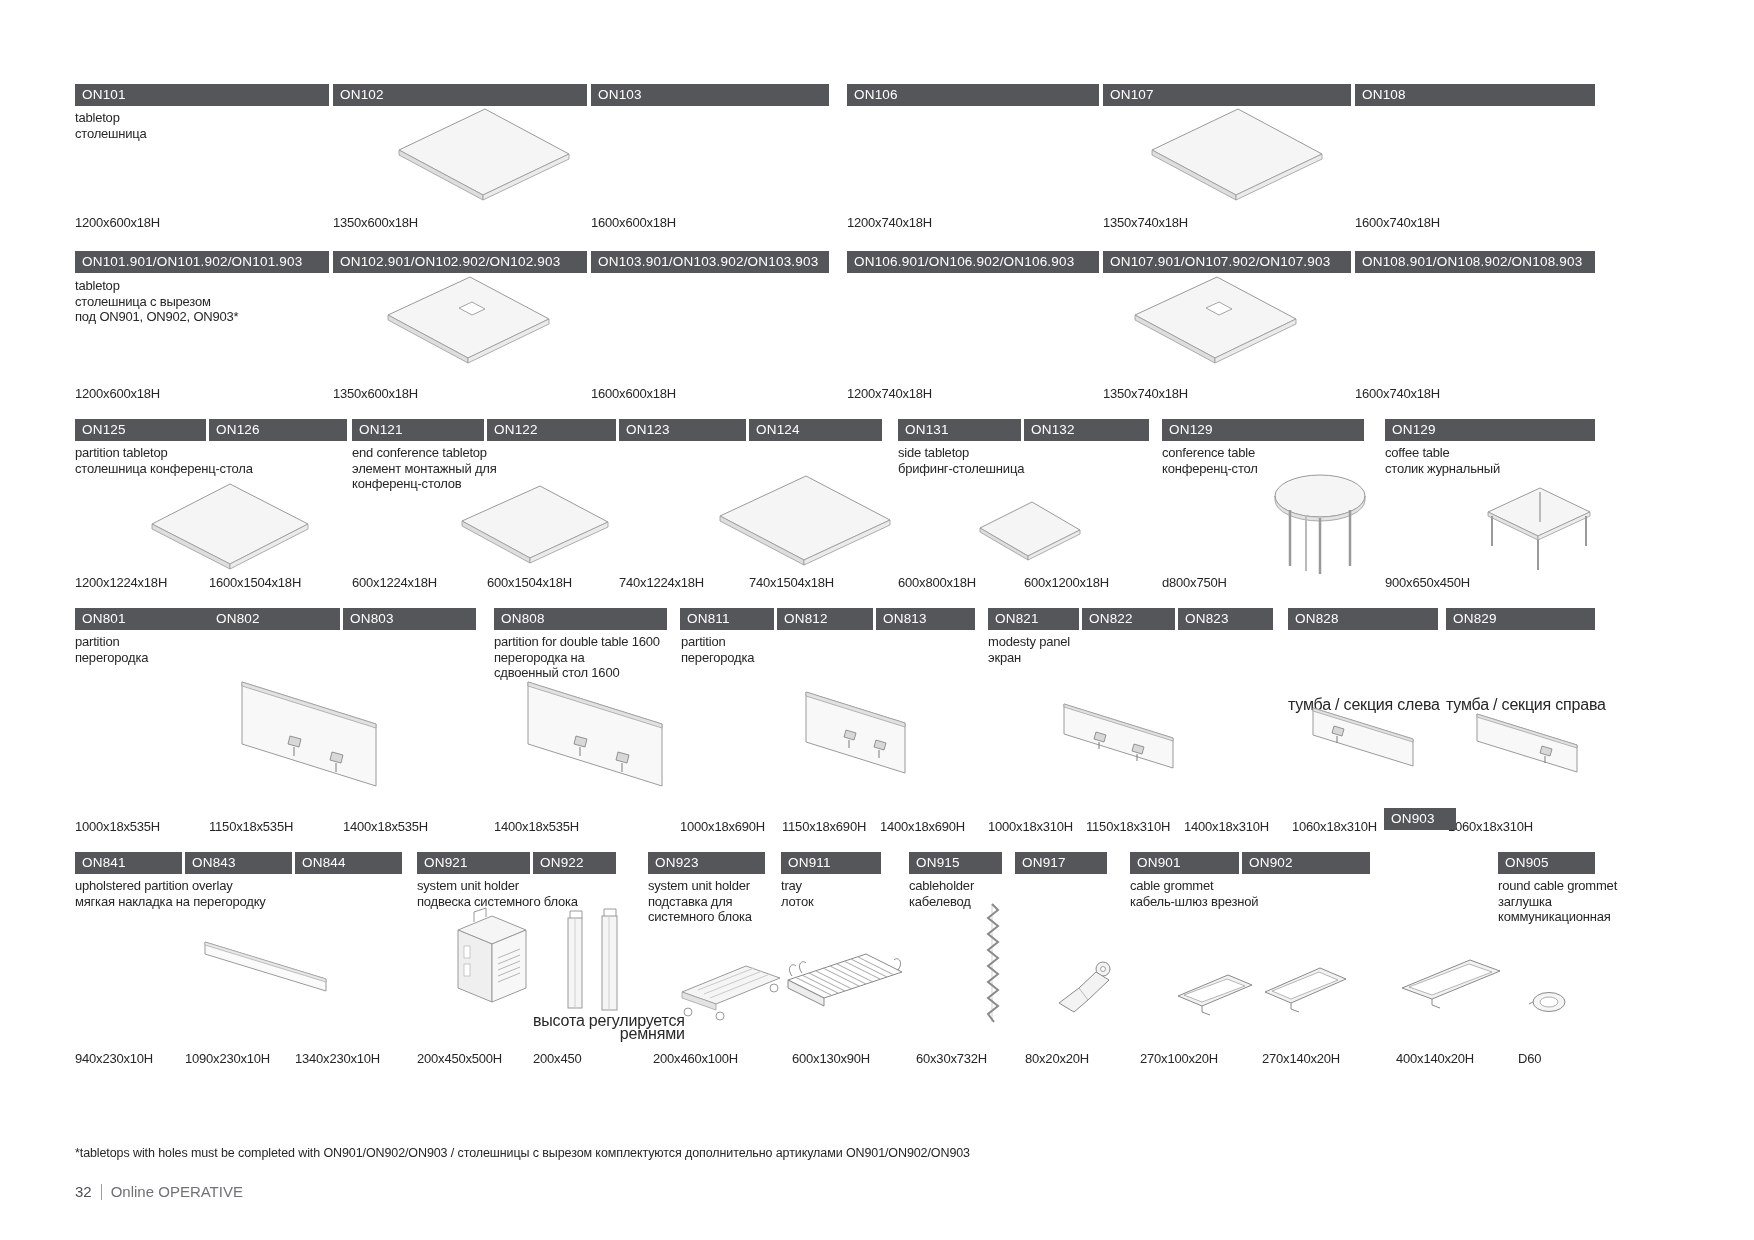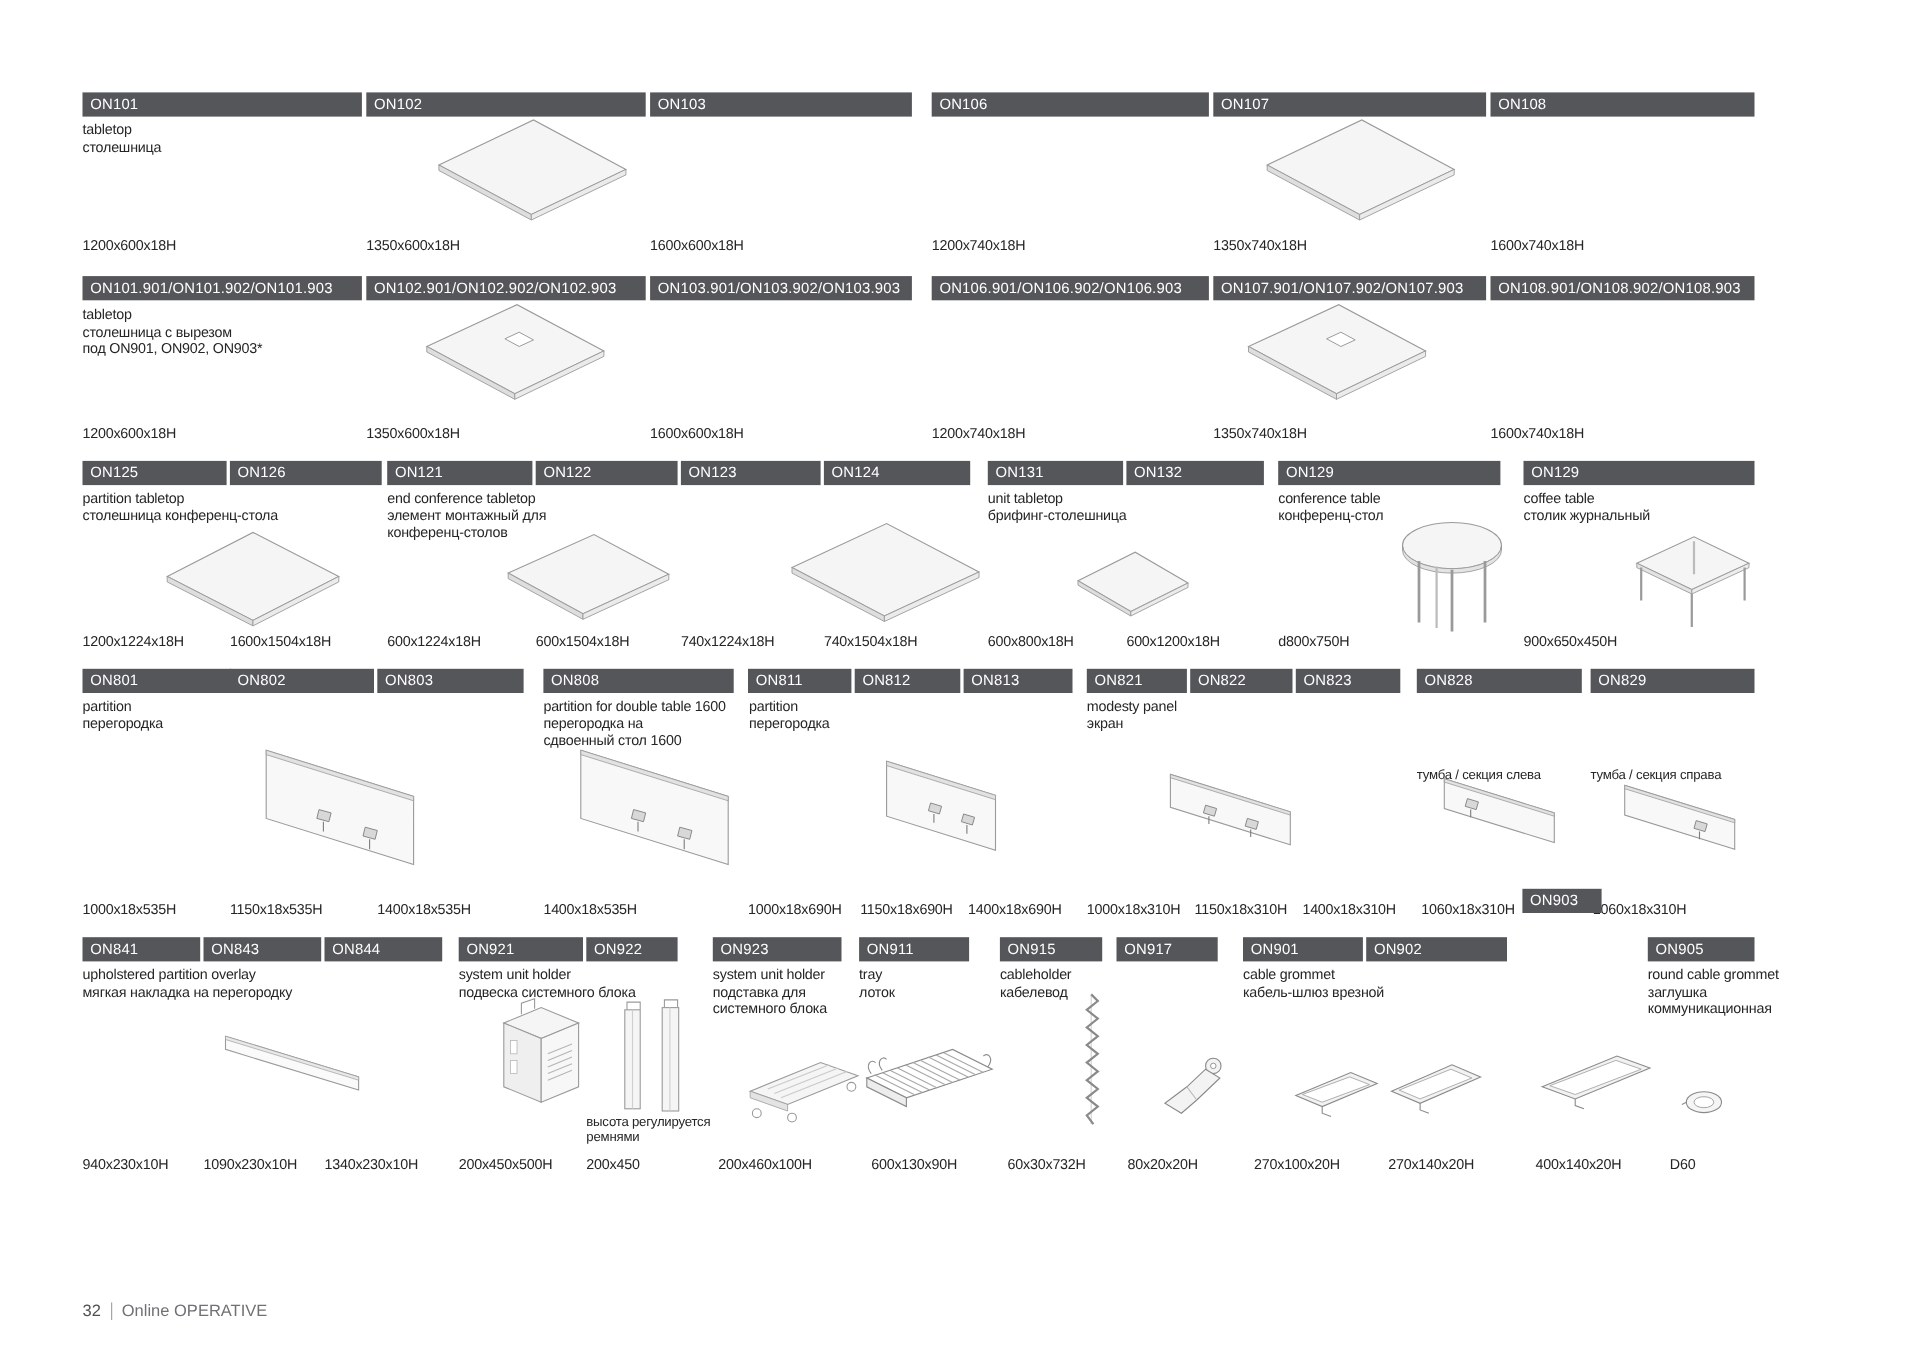--- a/index.html
+++ b/index.html
@@ -3,21 +3,21 @@
 <meta charset="utf-8">
 <style>
   *{box-sizing:border-box;}
   html,body{margin:0;padding:0;background:#ffffff;}
   #page{position:relative;width:1754px;height:1240px;background:#ffffff;
         font-family:"Liberation Sans","DejaVu Sans",sans-serif;color:#262626;overflow:hidden;}
   .hdr{position:absolute;height:22px;background:#55565a;color:#ffffff;font-size:13.5px;
        line-height:22px;padding-left:7px;white-space:nowrap;overflow:hidden;letter-spacing:.2px;}
   .desc{position:absolute;font-size:13px;line-height:15.5px;white-space:pre-line;letter-spacing:-.2px;}
   .dim{position:absolute;font-size:13px;white-space:nowrap;letter-spacing:-.2px;}
-  .tiny{position:absolute;font-size:12px;line-height:13px;white-space:pre-line;letter-spacing:-.2px;}
+  .tiny{position:absolute;font-size:16px;line-height:13px;white-space:pre-line;letter-spacing:-.2px;text-align:right;}
   .draw{position:absolute;}
   .footnote{position:absolute;left:75px;top:1146px;font-size:12.5px;letter-spacing:-.1px;}
   .pagefoot{position:absolute;left:75px;top:1183px;font-size:15px;color:#4f5054;
             display:flex;align-items:center;gap:9px;}
   .pagefoot .sep{width:1px;height:16px;background:#9d9ea1;}
   .pagefoot .brand{color:#707175;}
   svg{display:block;}
 </style>
 </head>
 <body>
@@ -98,21 +98,21 @@
   <div class="hdr" style="left:898px;top:419px;width:123px">ON131</div>
   <div class="hdr" style="left:1024px;top:419px;width:125px">ON132</div>
   <div class="hdr" style="left:1162px;top:419px;width:202px">ON129</div>
   <div class="hdr" style="left:1385px;top:419px;width:210px">ON129</div>
 
   <div class="desc" style="left:75px;top:445px">partition tabletop
 столешница конференц-стола</div>
   <div class="desc" style="left:352px;top:445px">end conference tabletop
 элемент монтажный для
 конференц-столов</div>
-  <div class="desc" style="left:898px;top:445px">unit tabletop
+  <div class="desc" style="left:898px;top:445px">side tabletop
 брифинг-столешница</div>
   <div class="desc" style="left:1162px;top:445px">conference table
 конференц-стол</div>
   <div class="desc" style="left:1385px;top:445px">coffee table
 столик журнальный</div>
 
   <div class="draw" style="left:140px;top:472px">
     <svg width="180" height="100" viewBox="0 0 180 100">
       <polygon points="12,52 90,12 168,52 90,92" fill="#f5f5f5" stroke="#9a9a9a"></polygon>
       <polygon points="12,52 90,92 90,97 12,57" fill="#dedede" stroke="#9a9a9a" stroke-width="0.8"></polygon>
@@ -412,19 +412,20 @@
   <div class="dim" style="left:533px;top:1051px">200x450</div>
   <div class="dim" style="left:653px;top:1051px">200x460x100H</div>
   <div class="dim" style="left:792px;top:1051px">600x130x90H</div>
   <div class="dim" style="left:916px;top:1051px">60x30x732H</div>
   <div class="dim" style="left:1025px;top:1051px">80x20x20H</div>
   <div class="dim" style="left:1140px;top:1051px">270x100x20H</div>
   <div class="dim" style="left:1262px;top:1051px">270x140x20H</div>
   <div class="dim" style="left:1396px;top:1051px">400x140x20H</div>
   <div class="dim" style="left:1518px;top:1051px">D60</div>
 
+  <div class="footnote">*tabletops with holes must be completed with ON901/ON902/ON903 / столешницы с вырезом комплектуются дополнительно артикулами ON901/ON902/ON903</div>
   <div class="pagefoot">
     <span>32</span>
     <span class="sep"></span>
     <span class="brand">Online OPERATIVE</span>
   </div>
 
 </div>
 
 </body></html>

